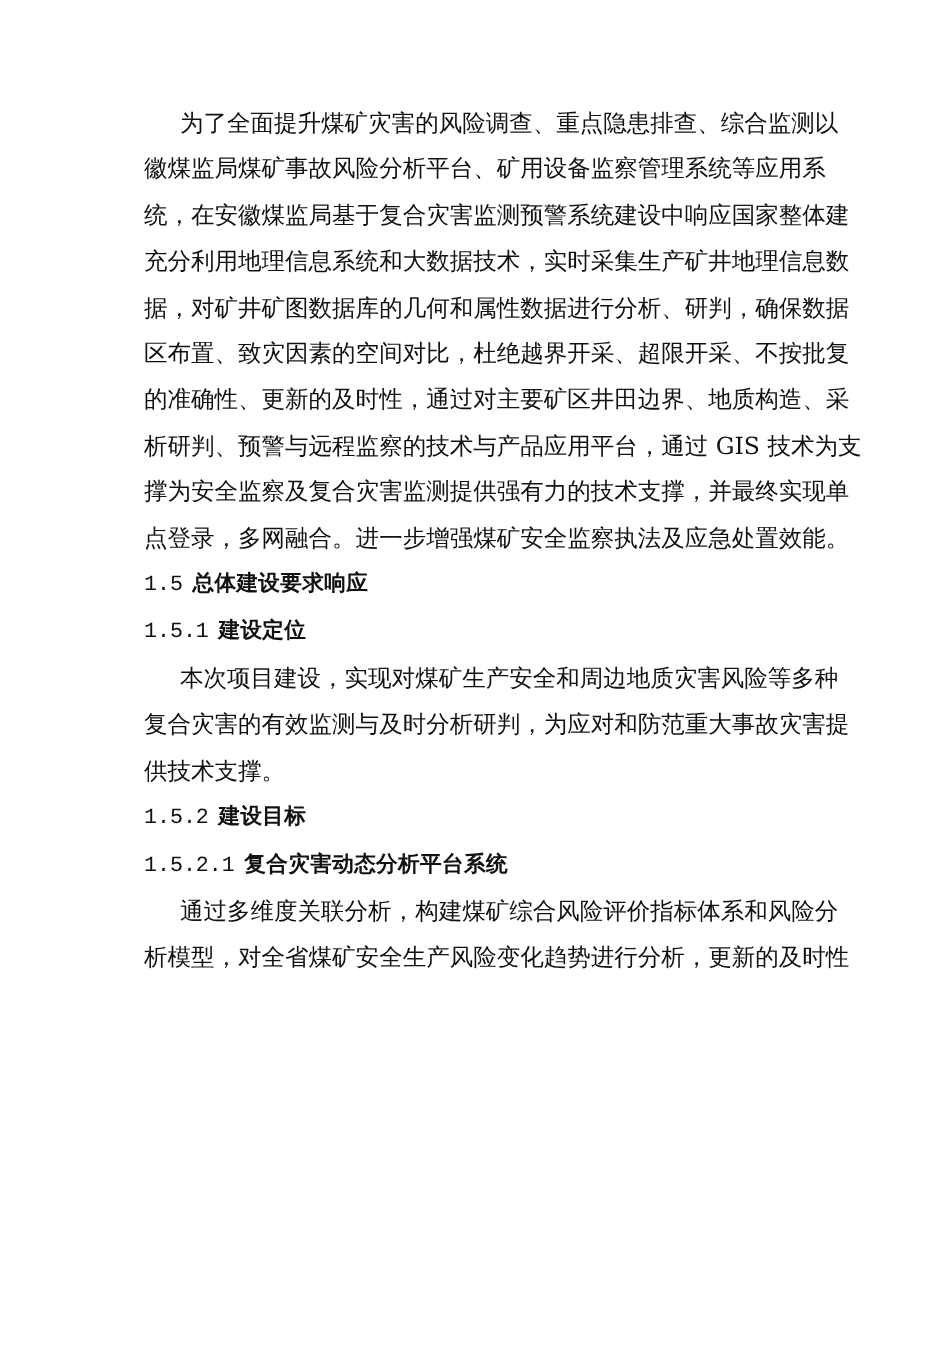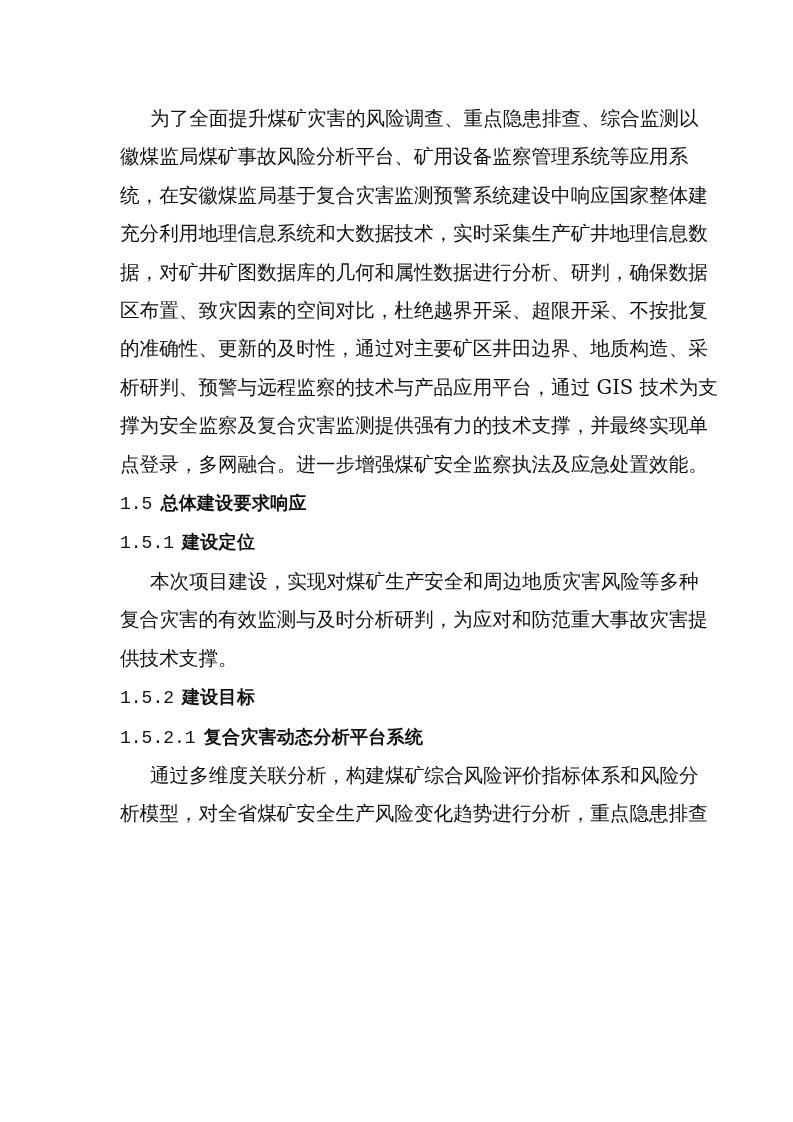--- a/index.html
+++ b/index.html
@@ -1,18 +1,18 @@
 <!DOCTYPE html>
 <html><head>
 <meta charset="utf-8">
 <style>
   html, body { margin: 0; padding: 0; background: #ffffff; }
   body { width: 793px; height: 1122px; position: relative; overflow: hidden;
          font-family: "DejaVu Serif", "Liberation Serif", serif; color: #111; }
-  .page { position: absolute; left: 120px; top: 100px; width: 556px; }
+  .page { position: absolute; left: 120px; top: 84px; width: 556px; }
   .para { font-size: 19.6px; line-height: 38.4px; margin: 0; text-align: justify;
           text-align-last: left; letter-spacing: 0px; word-break: break-all; }
   .line { display: block; white-space: nowrap; }
   .h { font-family: "DejaVu Sans", "Liberation Sans", sans-serif; font-weight: bold;
        font-size: 18px; line-height: 38.4px; margin: 0; letter-spacing: 0.3px; }
   .h .num { font-family: Liberation Mono, monospace; font-weight: normal; margin-right: 8px; letter-spacing: 0; }
 </style>
 </head>
 <body>
 
@@ -48,16 +48,16 @@
   <h3 class="h">
     <span class="num">1.5.2</span><span>建设目标</span>
   </h3>
 
   <h4 class="h">
     <span class="num">1.5.2.1</span><span>复合灾害动态分析平台系统</span>
   </h4>
 
   <p class="para">
     <span class="line" style="padding-left:30px">通过多维度关联分析，构建煤矿综合风险评价指标体系和风险分</span>
-    <span class="line">析模型，对全省煤矿安全生产风险变化趋势进行分析，重点隐患排查</span>
+    <span class="line">析模型，对全省煤矿安全生产风险变化趋势进行分析，更新的及时性</span>
   </p>
 
 </div>
 
 </body></html>

